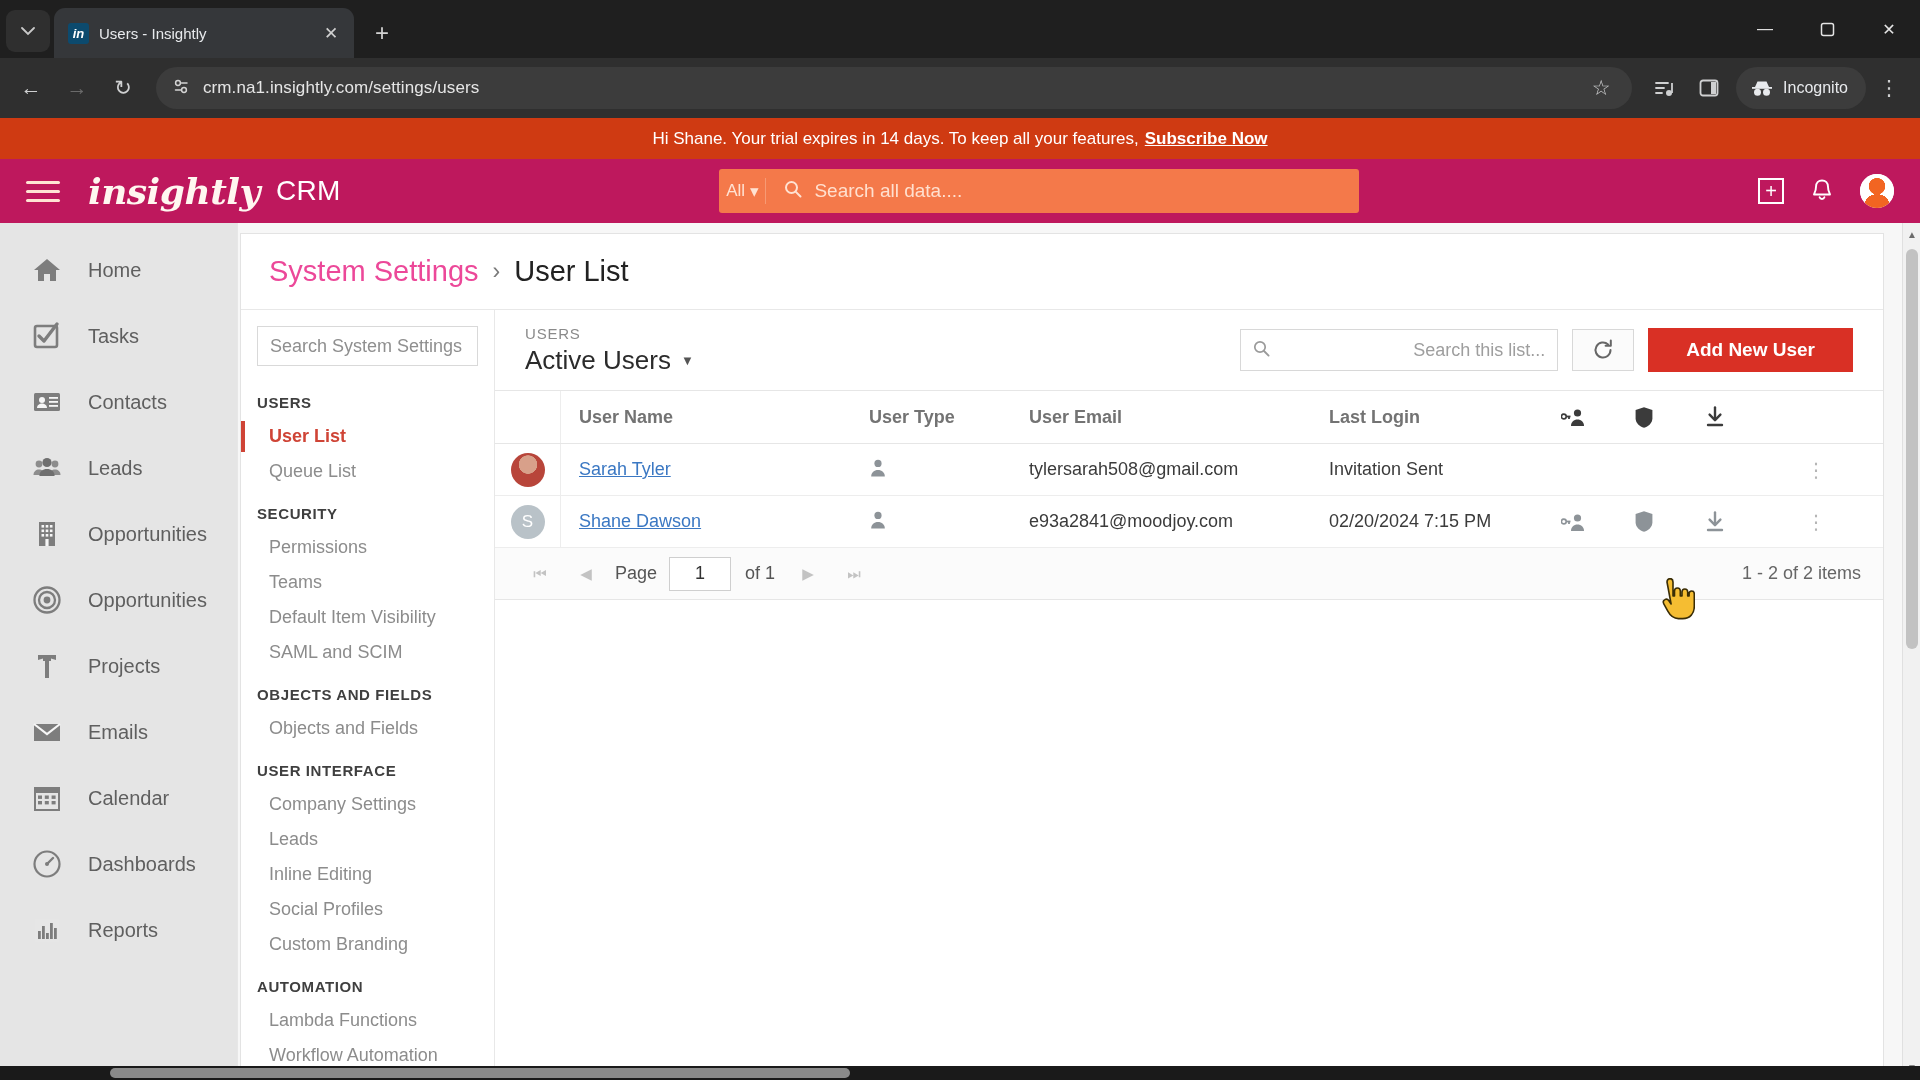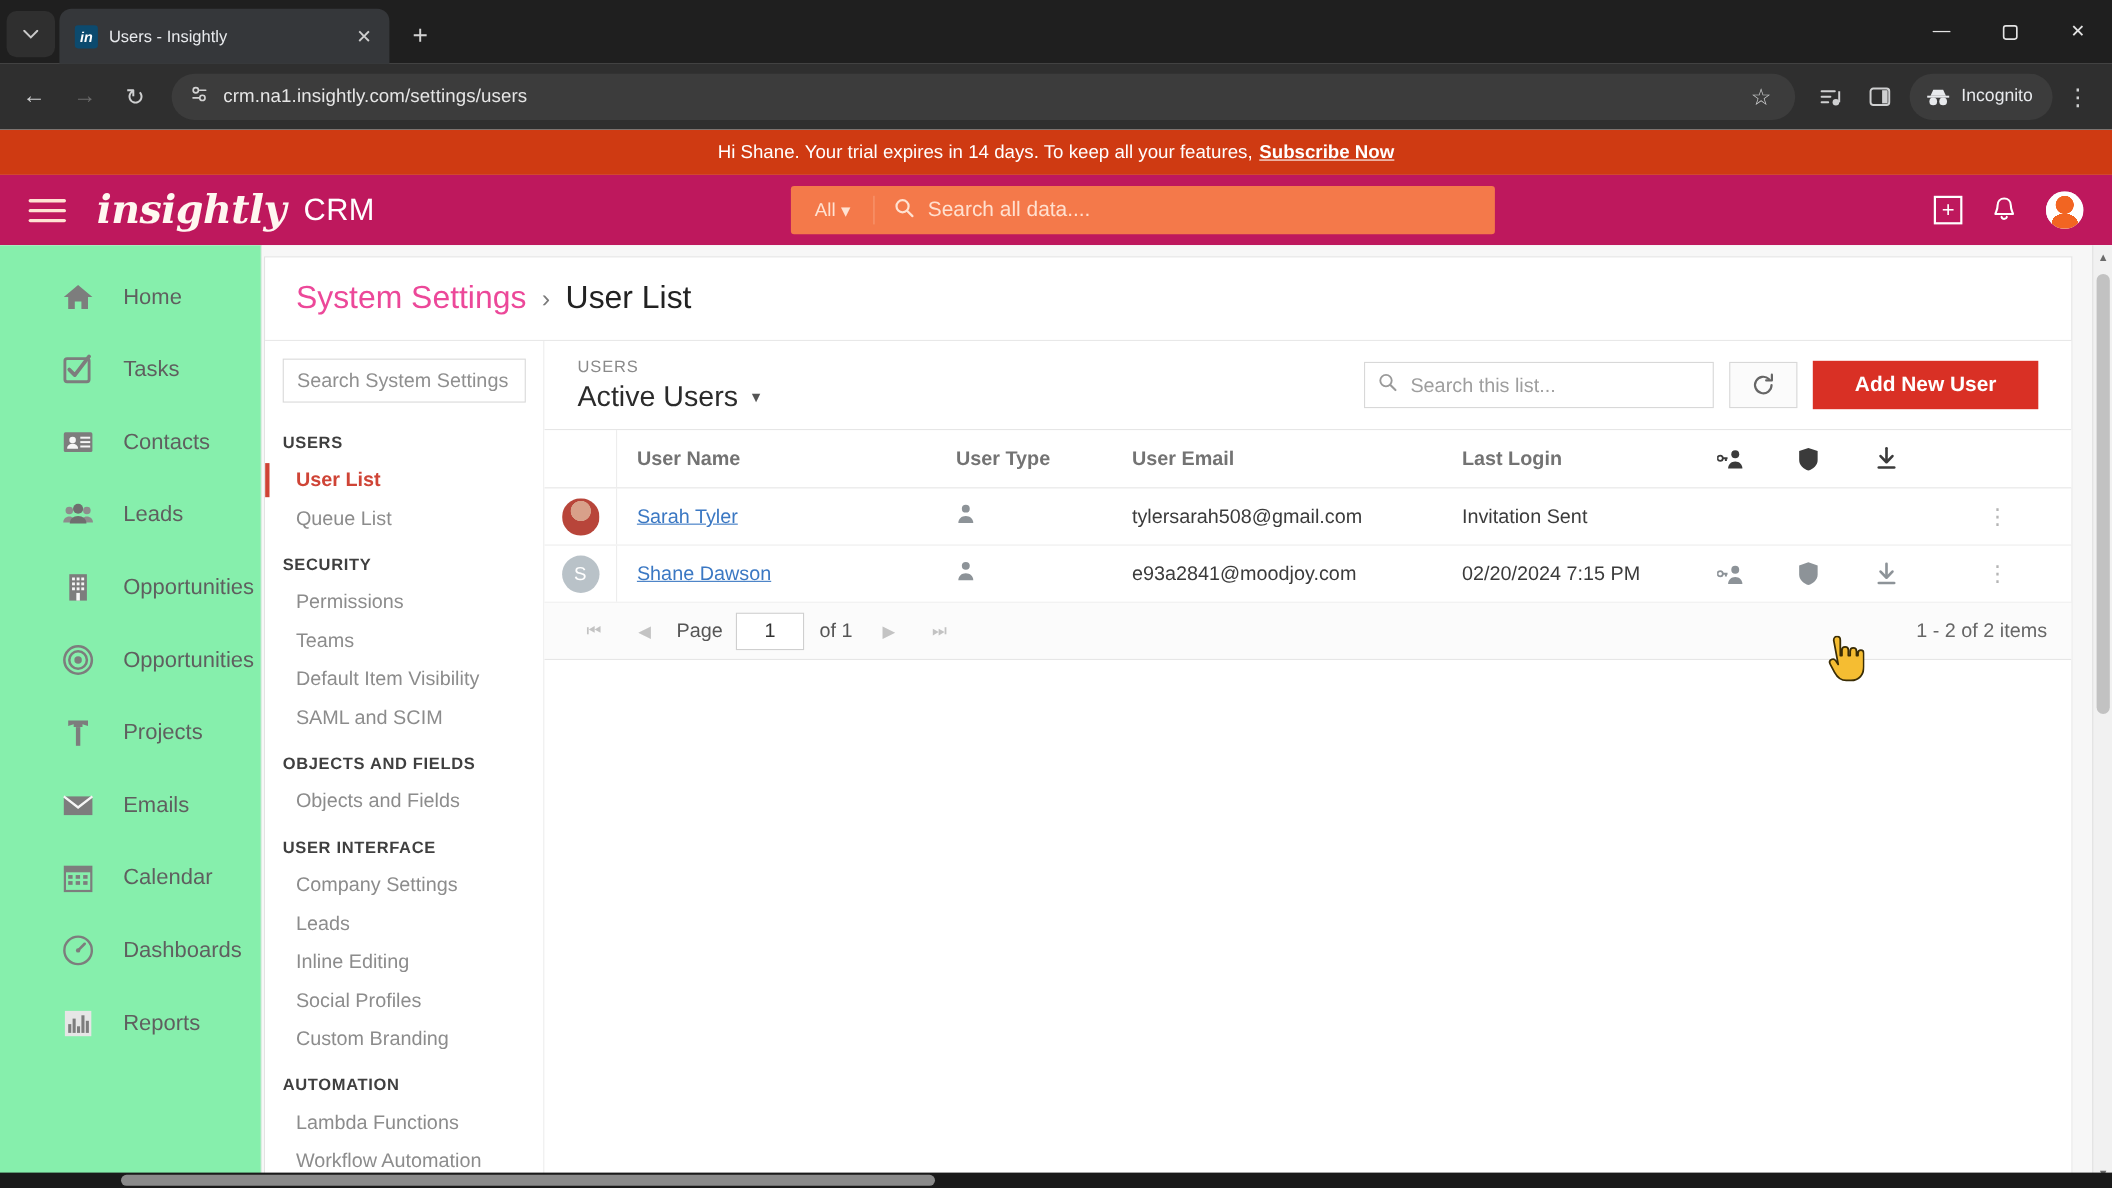--- a/index.html
+++ b/index.html
@@ -92,21 +92,21 @@
     font-size: 36px; color: #fff7f0; letter-spacing: -0.5px; line-height: 1;
   }
   .brand-sub { font-size: 28px; color: #fff; margin-left: 16px; letter-spacing: .4px; }
 
   .hdr-search-wrap { flex: 1; display: flex; justify-content: center; }
   .hdr-search {
     width: 640px; height: 44px; background: #f4794a; border-radius: 3px;
     display: flex; align-items: center;
   }
   .hdr-all {
-    width: 76px; display: flex; align-items: center; justify-content: center; gap: 5px;
+    width: 47px; display: flex; align-items: center; justify-content: center; gap: 5px;
     color: #ffe2d2; font-size: 17px; border-right: 1px solid #f79a74; height: 26px;
   }
   .hdr-search-icon { margin: 0 12px 0 18px; color: #ffe2d2; font-size: 18px; }
   .hdr-search-ph { color: #ffe0cf; font-size: 19px; }
 
   .hdr-right { display: flex; align-items: center; gap: 26px; margin-left: 20px; }
   .hdr-plus {
     width: 26px; height: 26px; border: 2px solid #fff; color: #fff;
     display: flex; align-items: center; justify-content: center; font-size: 20px; line-height: 1;
   }
@@ -121,22 +121,22 @@
       radial-gradient(circle at 50% 36%, #f26522 0 8px, transparent 8.5px),
       radial-gradient(ellipse 12px 9px at 50% 86%, #f26522 0 100%, transparent 100%),
       #fff;
   }
 
   
   .body-area { flex: 1; display: flex; min-height: 0; position: relative; background: #f7f7f7; }
 
   
   .leftnav {
-    width: 238px; background: #86efac; border-right: 1px solid #e7e7e7;
-    padding-top: 14px; flex: 0 0 238px; padding-left: 24px;
+    width: 238px; background: #e5e5e5; border-right: 1px solid #e7e7e7;
+    padding-top: 14px; flex: 0 0 238px;
   }
   .nav-item {
     height: 66px; display: flex; align-items: center; padding-left: 30px; gap: 24px;
   }
   .nav-ico { width: 34px; height: 34px; display: flex; align-items: center; justify-content: center; color: #7d7d7d; }
   .nav-label { font-size: 20px; color: #5f5f5f; }
 
   
   .content-frame {
     flex: 1; display: flex; flex-direction: column; min-width: 0;
@@ -191,21 +191,21 @@
   .lt-eyebrow { font-size: 15px; color: #8a8a8a; letter-spacing: .8px; }
   .lt-title { font-size: 26px; color: #2b2b2b; display: flex; align-items: center; gap: 10px; }
   .caret-down { font-size: 13px; color: #555; }
   .lt-right { margin-left: auto; display: flex; align-items: center; gap: 14px; }
   .list-search {
     width: 318px; height: 42px; border: 1px solid #d8d8d8; display: flex; align-items: center;
     padding: 0 12px; gap: 12px;
   }
   .list-search input {
     border: none; outline: none; flex: 1; font-size: 18px; color: #9a9a9a;
-    font-family: "Liberation Sans", sans-serif; background: transparent;
+    font-family: "Liberation Sans", sans-serif; background: transparent; text-align: right;
   }
   .list-search input::placeholder { color: #9e9e9e; }
   .refresh-btn {
     width: 62px; height: 42px; border: 1px solid #d8d8d8; background: #fbfbfb;
     display: flex; align-items: center; justify-content: center; color: #666; font-size: 21px;
   }
   .add-btn {
     height: 44px; background: #d93025; color: #fff; font-size: 19px; font-weight: 700;
     display: flex; align-items: center; padding: 0 38px; border: none; position: relative;
     font-family: "Liberation Sans", sans-serif;

